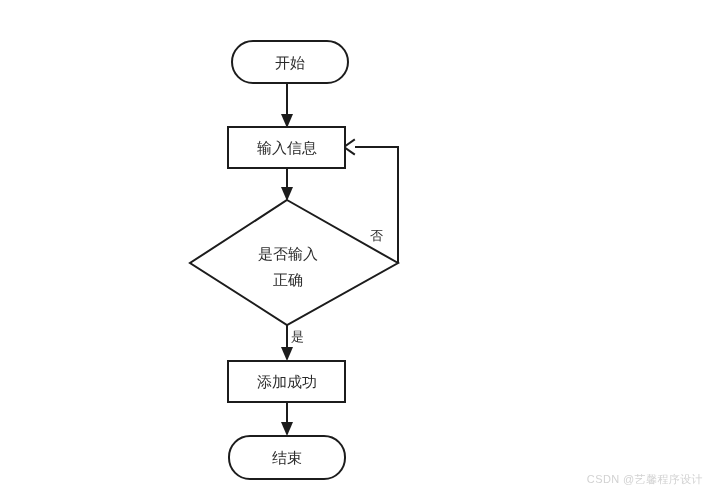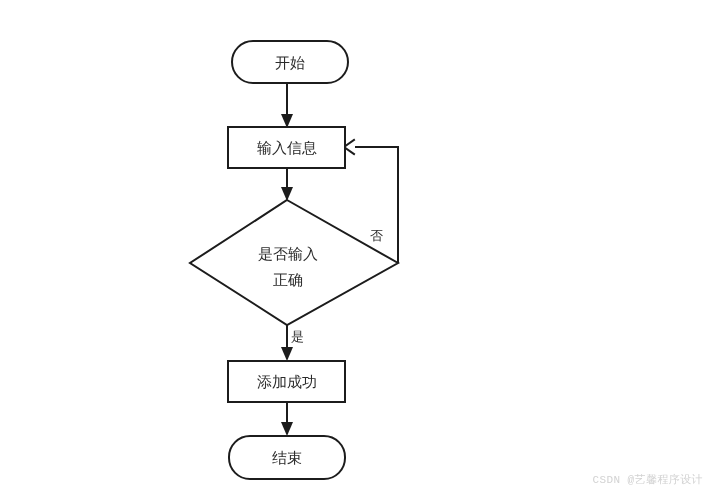--- a/index.html
+++ b/index.html
@@ -54,21 +54,21 @@
   .edge-label {
     font-family: "DejaVu Sans", "Liberation Sans", sans-serif;
     font-size: 13px;
     fill: #2b2b2b;
     dominant-baseline: middle;
   }
   .watermark {
     position: absolute;
     right: 8px;
     bottom: 6px;
-    font-family: Liberation Mono, monospace;
+    font-family: Liberation Sans, sans-serif;
     font-size: 11px;
     color: #d2d2d2;
     letter-spacing: 0.4px;
     white-space: nowrap;
     user-select: none;
   }
 </style>
 </head>
 <body>
 

